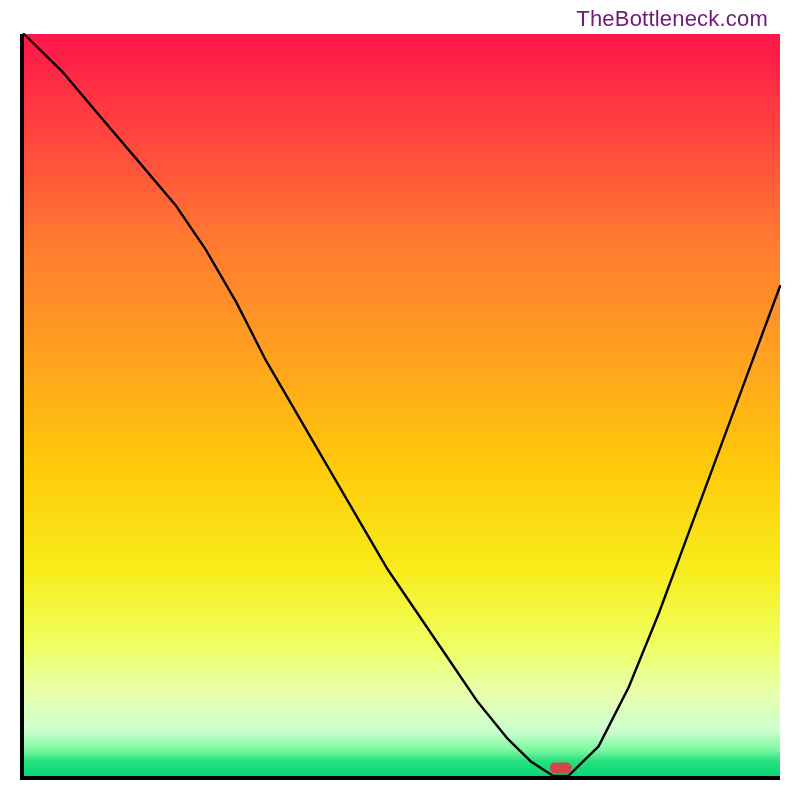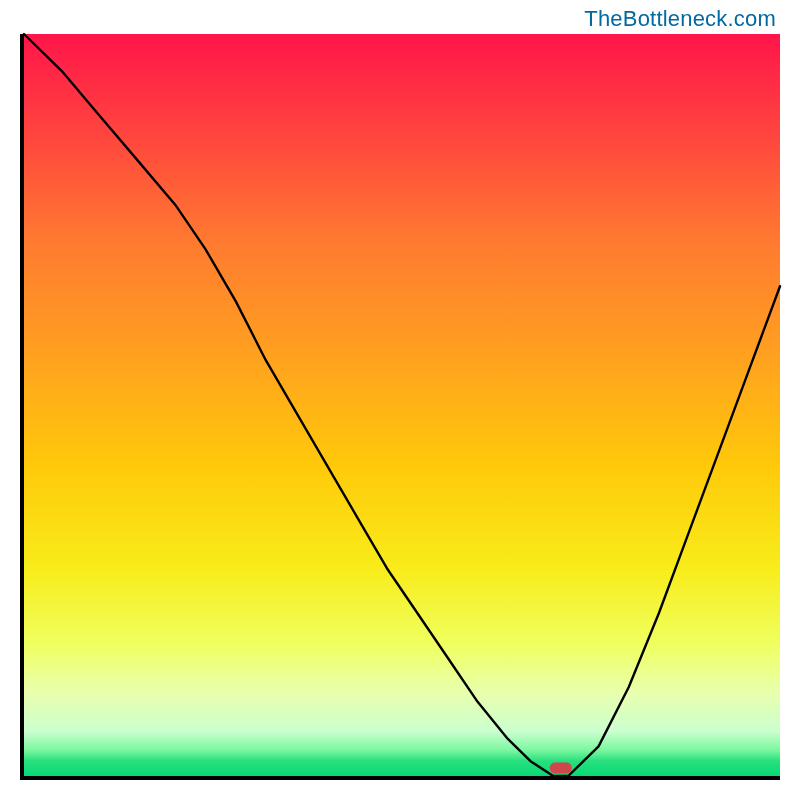--- a/index.html
+++ b/index.html
@@ -7,23 +7,23 @@
     width: 800px;
     height: 800px;
     background: #ffffff;
     position: relative;
     font-family: Arial, Helvetica, sans-serif;
     overflow: hidden;
   }
   .watermark {
     position: absolute;
     top: 6px;
-    right: 24px;
+    right: 32px;
     font-size: 22px;
-    color: #0369a1;
+    color: #701a75;
     font-weight: 400;
     letter-spacing: 0.2px;
   }
   .plot-frame {
     position: absolute;
     left: 20px;
     top: 34px;
     width: 760px;
     height: 746px;
     border-left: 4px solid #000;

